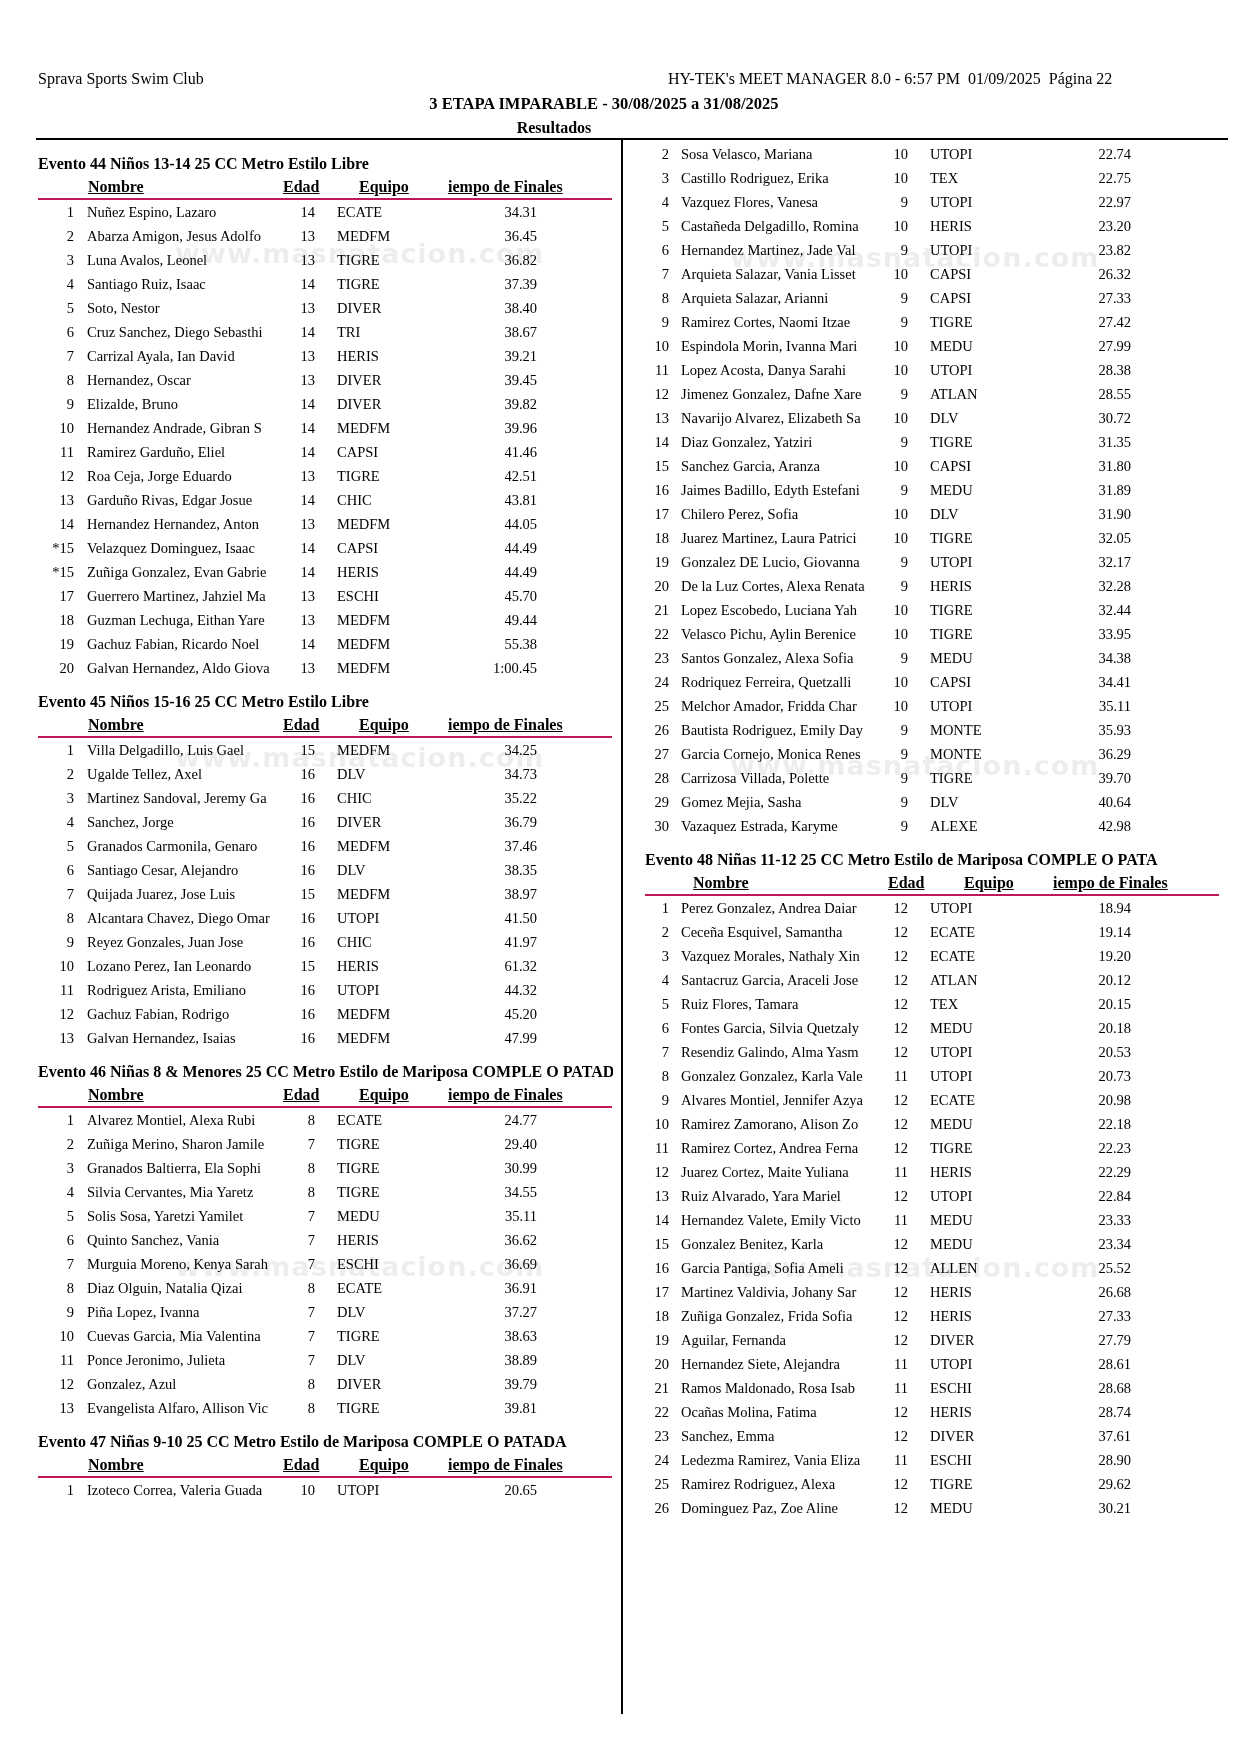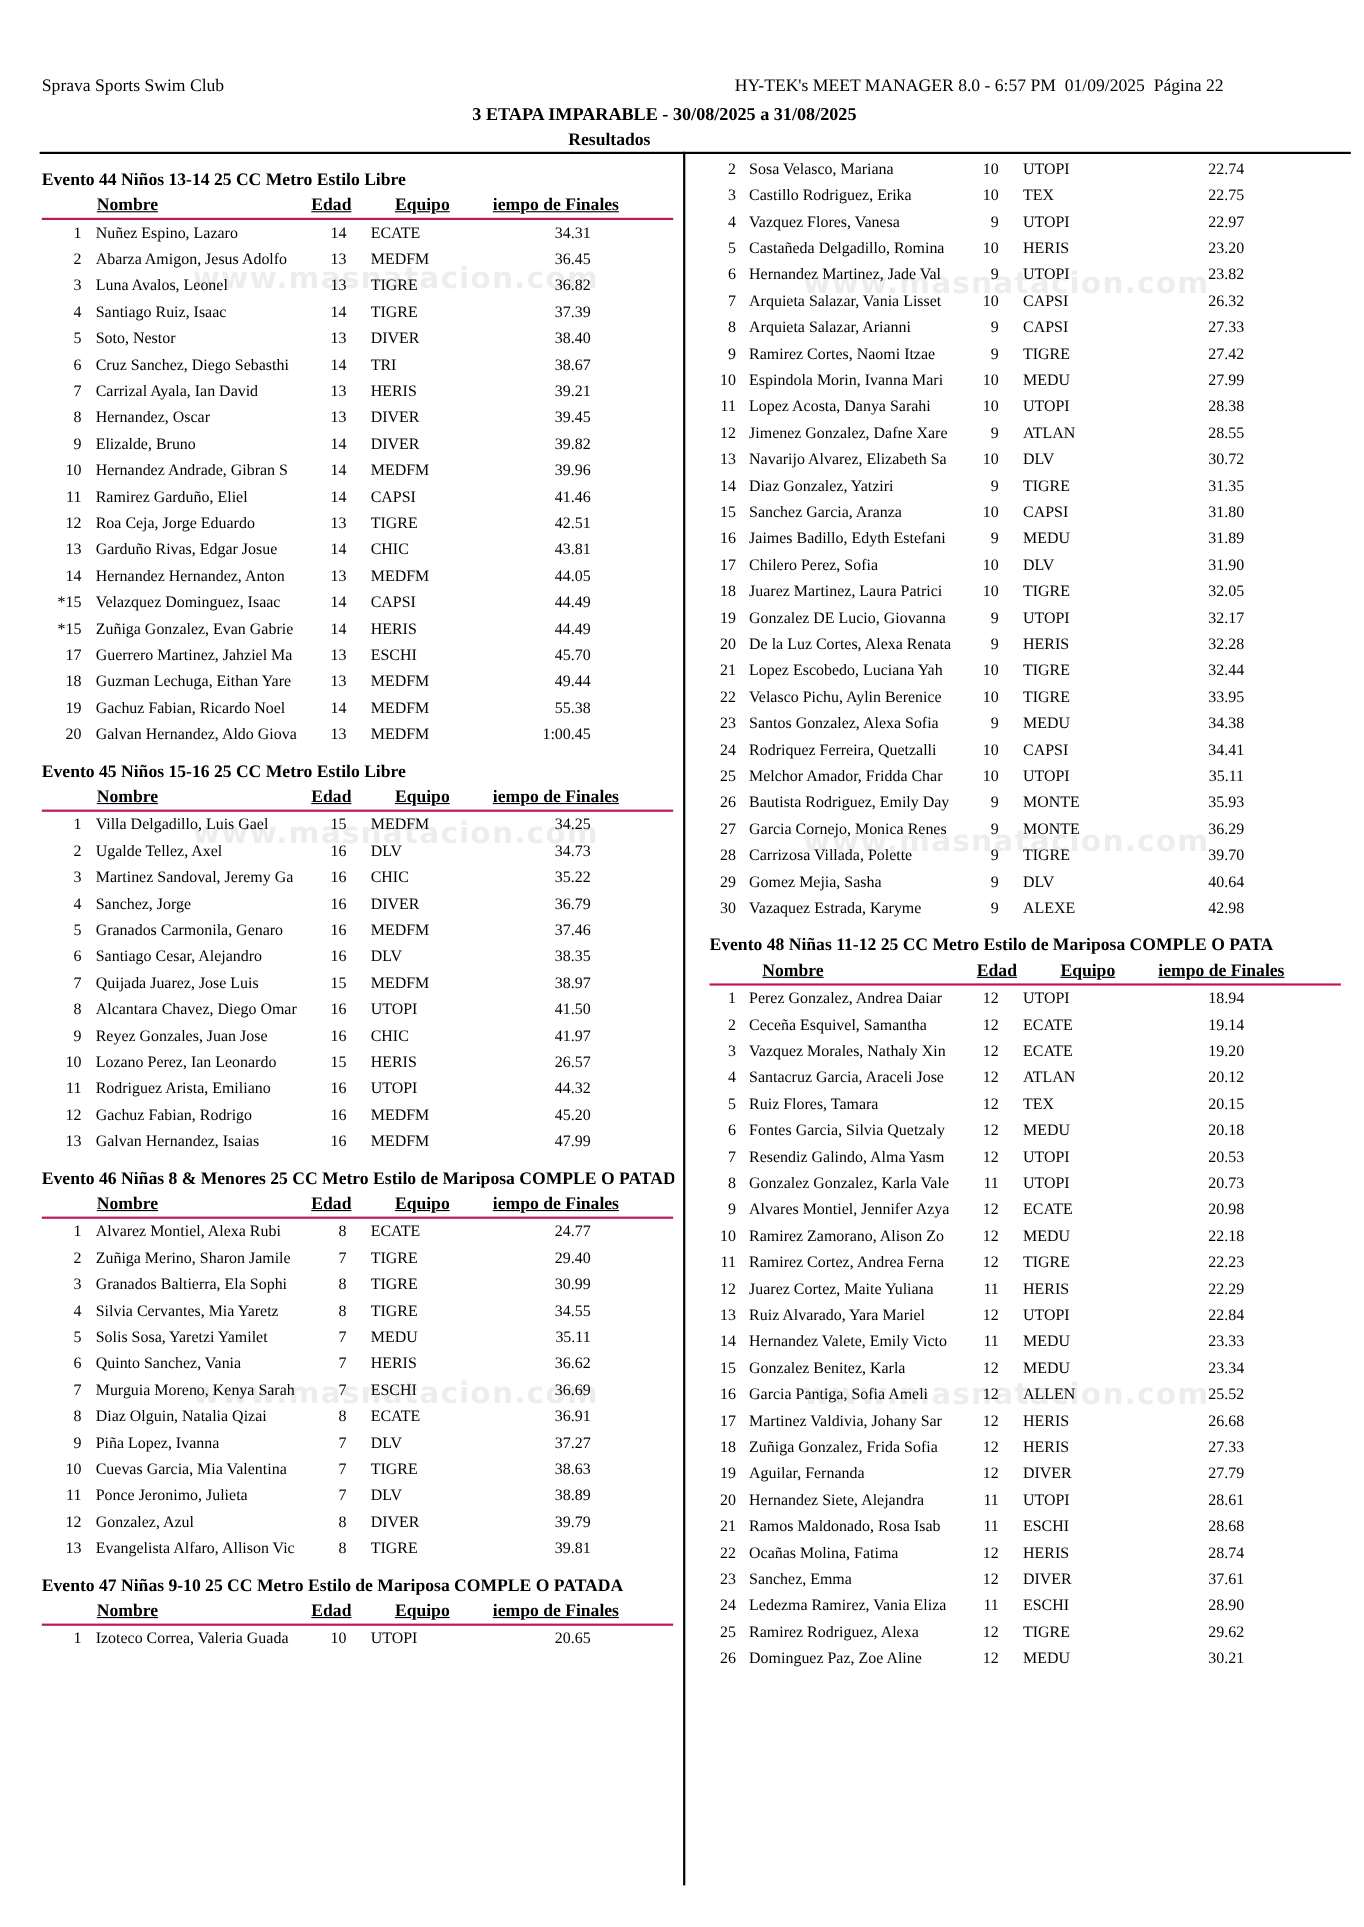--- a/index.html
+++ b/index.html
@@ -316,21 +316,21 @@
     <span class="c-age">16</span>
     <span class="c-team">CHIC</span>
     <span class="c-time">41.97</span>
   </div>
 
   <div class="row">
     <span class="c-place">10</span>
     <span class="c-name">Lozano Perez, Ian Leonardo</span>
     <span class="c-age">15</span>
     <span class="c-team">HERIS</span>
-    <span class="c-time">26.57</span>
+    <span class="c-time">61.32</span>
   </div>
 
   <div class="row">
     <span class="c-place">11</span>
     <span class="c-name">Rodriguez Arista, Emiliano</span>
     <span class="c-age">16</span>
     <span class="c-team">UTOPI</span>
     <span class="c-time">44.32</span>
   </div>
 

